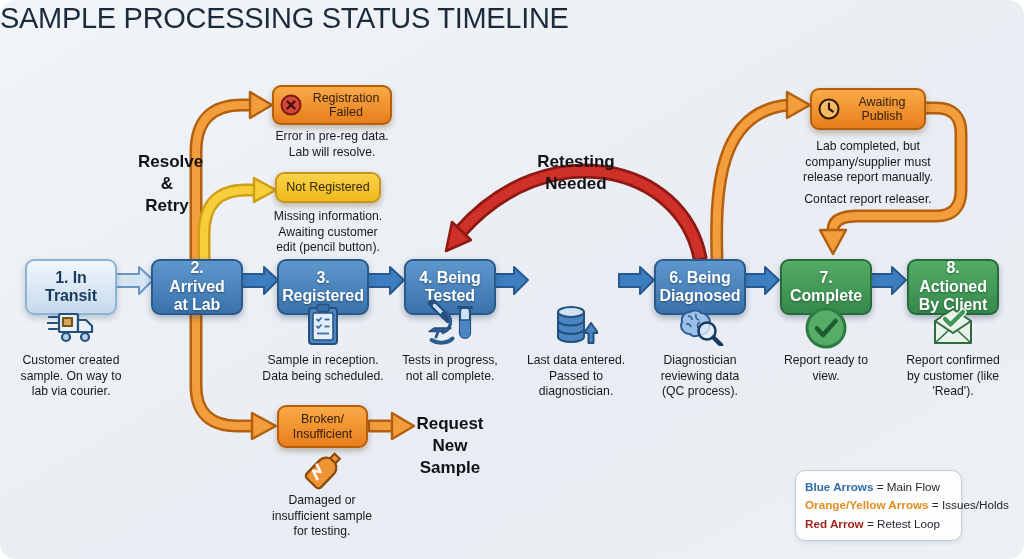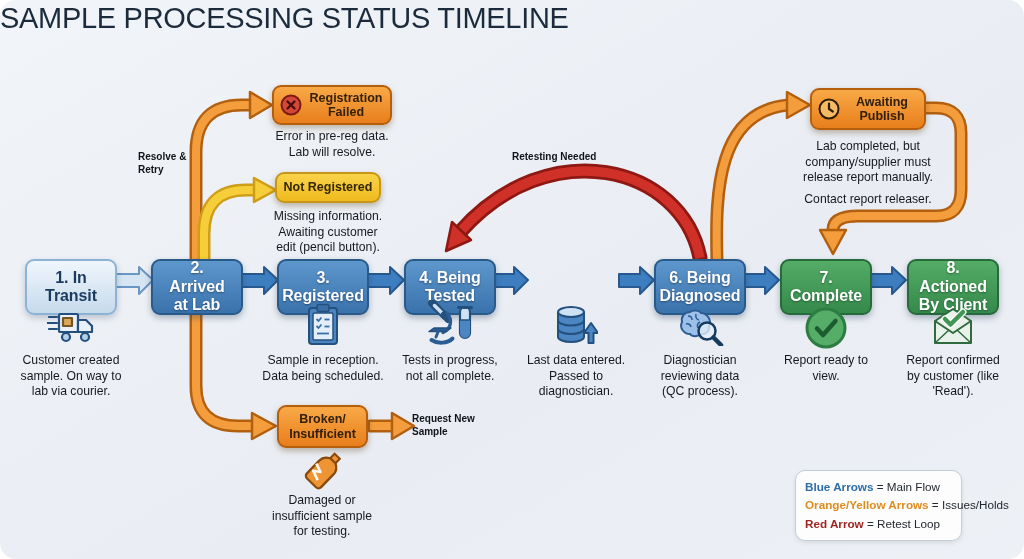--- a/index.html
+++ b/index.html
@@ -4,25 +4,25 @@
 <style>
   *{margin:0;padding:0;box-sizing:border-box}
   body{font-family:"Liberation Sans",sans-serif;background:#fff;width:1024px;height:559px;overflow:hidden}
   .canvas{position:relative;width:1024px;height:559px;background:linear-gradient(150deg,#f1f4f8 0%,#e9edf3 60%,#edf0f5 100%);border-radius:16px;overflow:hidden}
   svg.arrows{position:absolute;left:0;top:0}
   .title{position:absolute;top:2px;left:0;width:100%;text-align:left;font-size:29px;font-weight:normal;letter-spacing:-0.3px;color:#1c2b3c}
   .step{position:absolute;top:259px;width:92px;height:56px;border-radius:9px;display:flex;align-items:center;justify-content:center;text-align:center;font-weight:bold;font-size:16px;line-height:1.15;padding:2px 3px;letter-spacing:-0.1px}
   .step.blue{background:linear-gradient(180deg,#5e97cc,#3a73ac);border:2px solid #2a5a8a;color:#fff;text-shadow:0 1px 2px rgba(10,30,60,.5);box-shadow:0 3px 6px rgba(40,60,95,.35)}
   .step.light{background:linear-gradient(180deg,#f0f6fc,#c6daec);border:2px solid #8cb2d4;color:#1a3a5e;box-shadow:0 3px 6px rgba(40,60,95,.25)}
   .step.green{background:linear-gradient(180deg,#54ac66,#35894b);border:2px solid #276a3c;color:#fff;text-shadow:0 1px 2px rgba(10,50,25,.5);box-shadow:0 3px 6px rgba(40,60,95,.35)}
-  .offshoot{position:absolute;border-radius:9px;display:flex;align-items:center;justify-content:center;text-align:center;font-weight:bold;box-shadow:0 3px 6px rgba(90,60,20,.35);font-size:12.5px;line-height:1.15}
+  .offshoot{position:absolute;border-radius:9px;display:flex;align-items:center;justify-content:center;text-align:center;font-weight:normal;box-shadow:0 3px 6px rgba(90,60,20,.35);font-size:12.5px;line-height:1.15}
   .orange{background:linear-gradient(180deg,#f9a947,#e87e1c);border:2px solid #b55e0c;color:#33200a}
   .yellow{background:linear-gradient(180deg,#f9d348,#efba1f);border:2px solid #c6961a;color:#332600}
   .desc{position:absolute;font-size:12.2px;line-height:1.28;color:#16191d;text-align:center}
-  .bold-note{position:absolute;font-size:10px;line-height:1.28;color:#101419;text-align:left;font-weight:bold}
+  .bold-note{position:absolute;font-size:17px;line-height:1.28;color:#101419;text-align:center;font-weight:bold}
   .icon{position:absolute}
   .boxicon{display:inline-flex;margin-right:6px;flex:none}
   .legend{position:absolute;left:795px;top:470px;width:167px;background:#fdfdfe;border:1.5px solid #c3cdd8;border-radius:10px;padding:7px 9px;font-size:11.7px;line-height:1.58;box-shadow:0 2px 4px rgba(60,80,110,.12);text-align:left;white-space:nowrap}
   .legend b.blue-t{color:#2e6da8}.legend b.orange-t{color:#df8c1e}.legend b.red-t{color:#a02520}
   .legend span{color:#23282e}
 </style>
 </head>
 <body>
 
 <div class="canvas">

